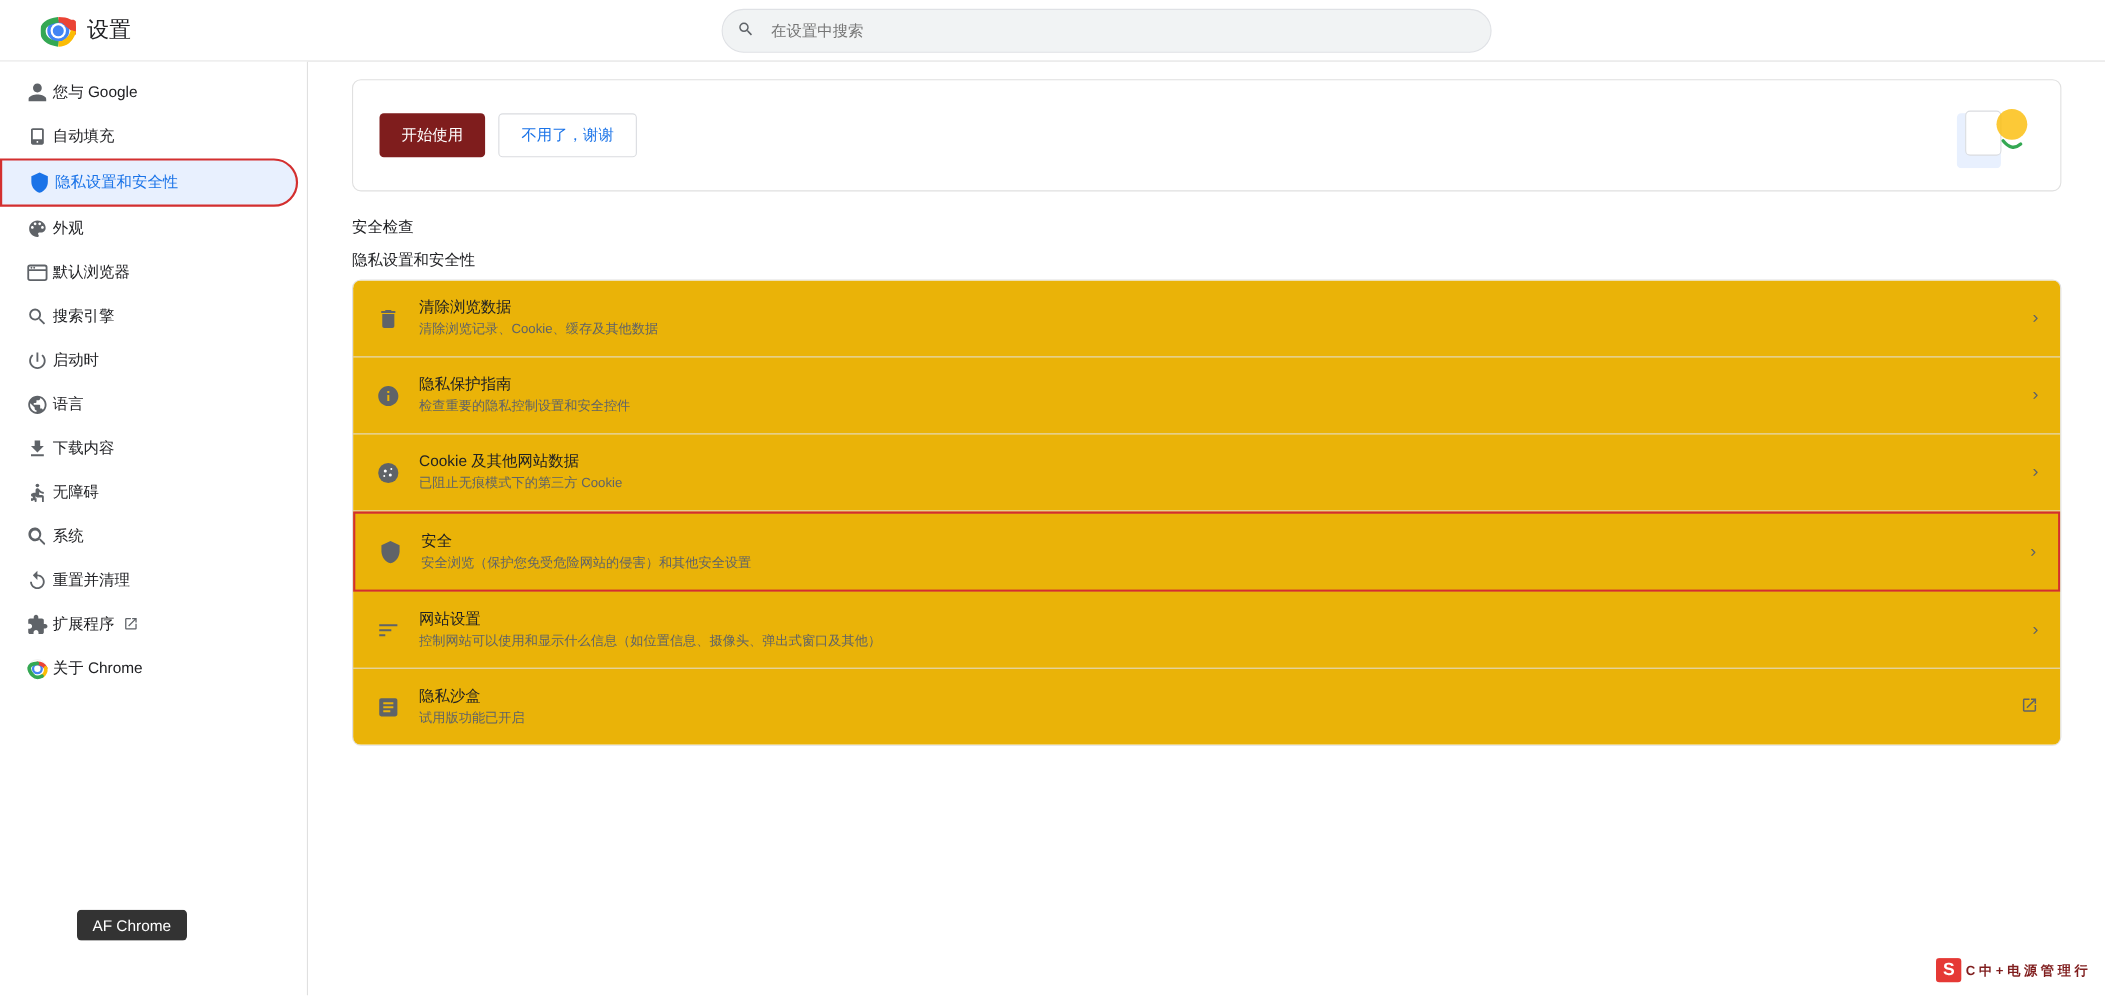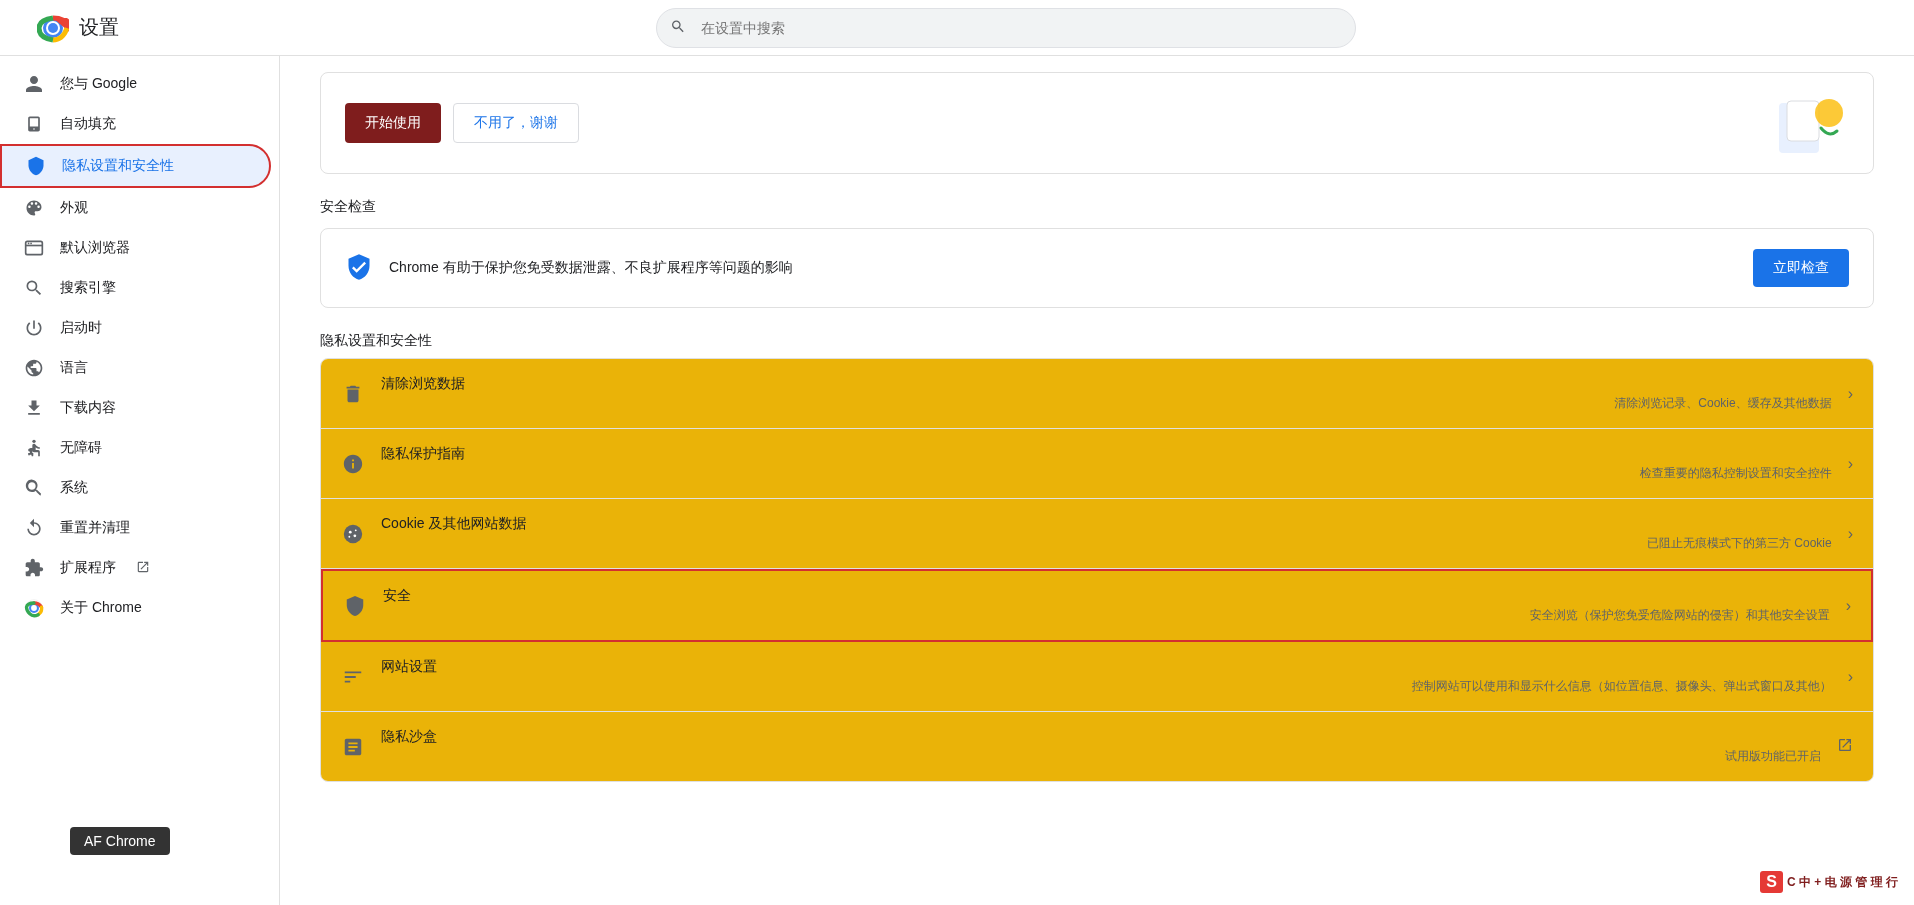--- a/index.html
+++ b/index.html
@@ -75,21 +75,21 @@
       flex-shrink: 0;
       padding: 8px 0;
       border-right: 1px solid #e0e0e0;
       overflow-y: auto;
       background: #fff;
     }
     .sidebar-item {
       display: flex;
       align-items: center;
       padding: 10px 24px;
-      gap: 16px;
+      gap: 4px;
       cursor: pointer;
       border-radius: 0 24px 24px 0;
       margin-right: 8px;
       font-size: 14px;
       color: #202124;
       user-select: none;
     }
     .sidebar-item.active {
       background: #e8f0fe;
       color: #1a73e8;
@@ -252,21 +252,20 @@
     }
     .menu-item-title {
       font-size: 14px;
       color: #202124;
       font-weight: 500;
       margin-bottom: 2px;
     }
     .menu-item-subtitle {
       font-size: 12px;
       color: #5f6368;
-      text-align: right;
     }
     .menu-item-arrow {
       color: #5f6368;
       font-size: 16px;
     }
     .menu-item-ext {
       color: #5f6368;
       font-size: 14px;
     }
 
@@ -490,29 +489,20 @@
         <svg width="80" height="60" viewBox="0 0 80 60">
           <rect x="10" y="10" width="40" height="50" rx="4" fill="#e8f0fe"></rect>
           <rect x="18" y="8" width="32" height="40" rx="4" fill="#fff" stroke="#dadce0" stroke-width="1"></rect>
           <circle cx="60" cy="20" r="14" fill="#FBBC05" opacity="0.8"></circle>
           <path d="M52 35 Q60 45 68 38" stroke="#34A853" stroke-width="3" fill="none" stroke-linecap="round"></path>
         </svg>
       </div>
     </div>
 
     <div class="section-title">安全检查</div>
-    <div class="safety-card">
-      <span class="safety-card-icon">
-        <svg width="28" height="28" viewBox="0 0 24 24" fill="#1a73e8">
-            <path d="M12 1L3 5v6c0 5.55 3.84 10.74 9 12 5.16-1.26 9-6.45 9-12V5l-9-4zm-2 16l-4-4 1.41-1.41L10 14.17l6.59-6.59L18 9l-8 8z"></path>
-          </svg>
-      </span>
-      <span class="safety-card-text">Chrome 有助于保护您免受数据泄露、不良扩展程序等问题的影响</span>
-      <button class="btn-check">立即检查</button>
-    </div>
 
     <div class="privacy-section-title">隐私设置和安全性</div>
 
     <div class="menu-list">
 
       <div class="menu-item">
         <span class="menu-item-icon">
           <svg width="22" height="22" viewBox="0 0 24 24" fill="#5f6368">
               <path d="M6 19c0 1.1.9 2 2 2h8c1.1 0 2-.9 2-2V7H6v12zM19 4h-3.5l-1-1h-5l-1 1H5v2h14V4z"></path>
             </svg>

